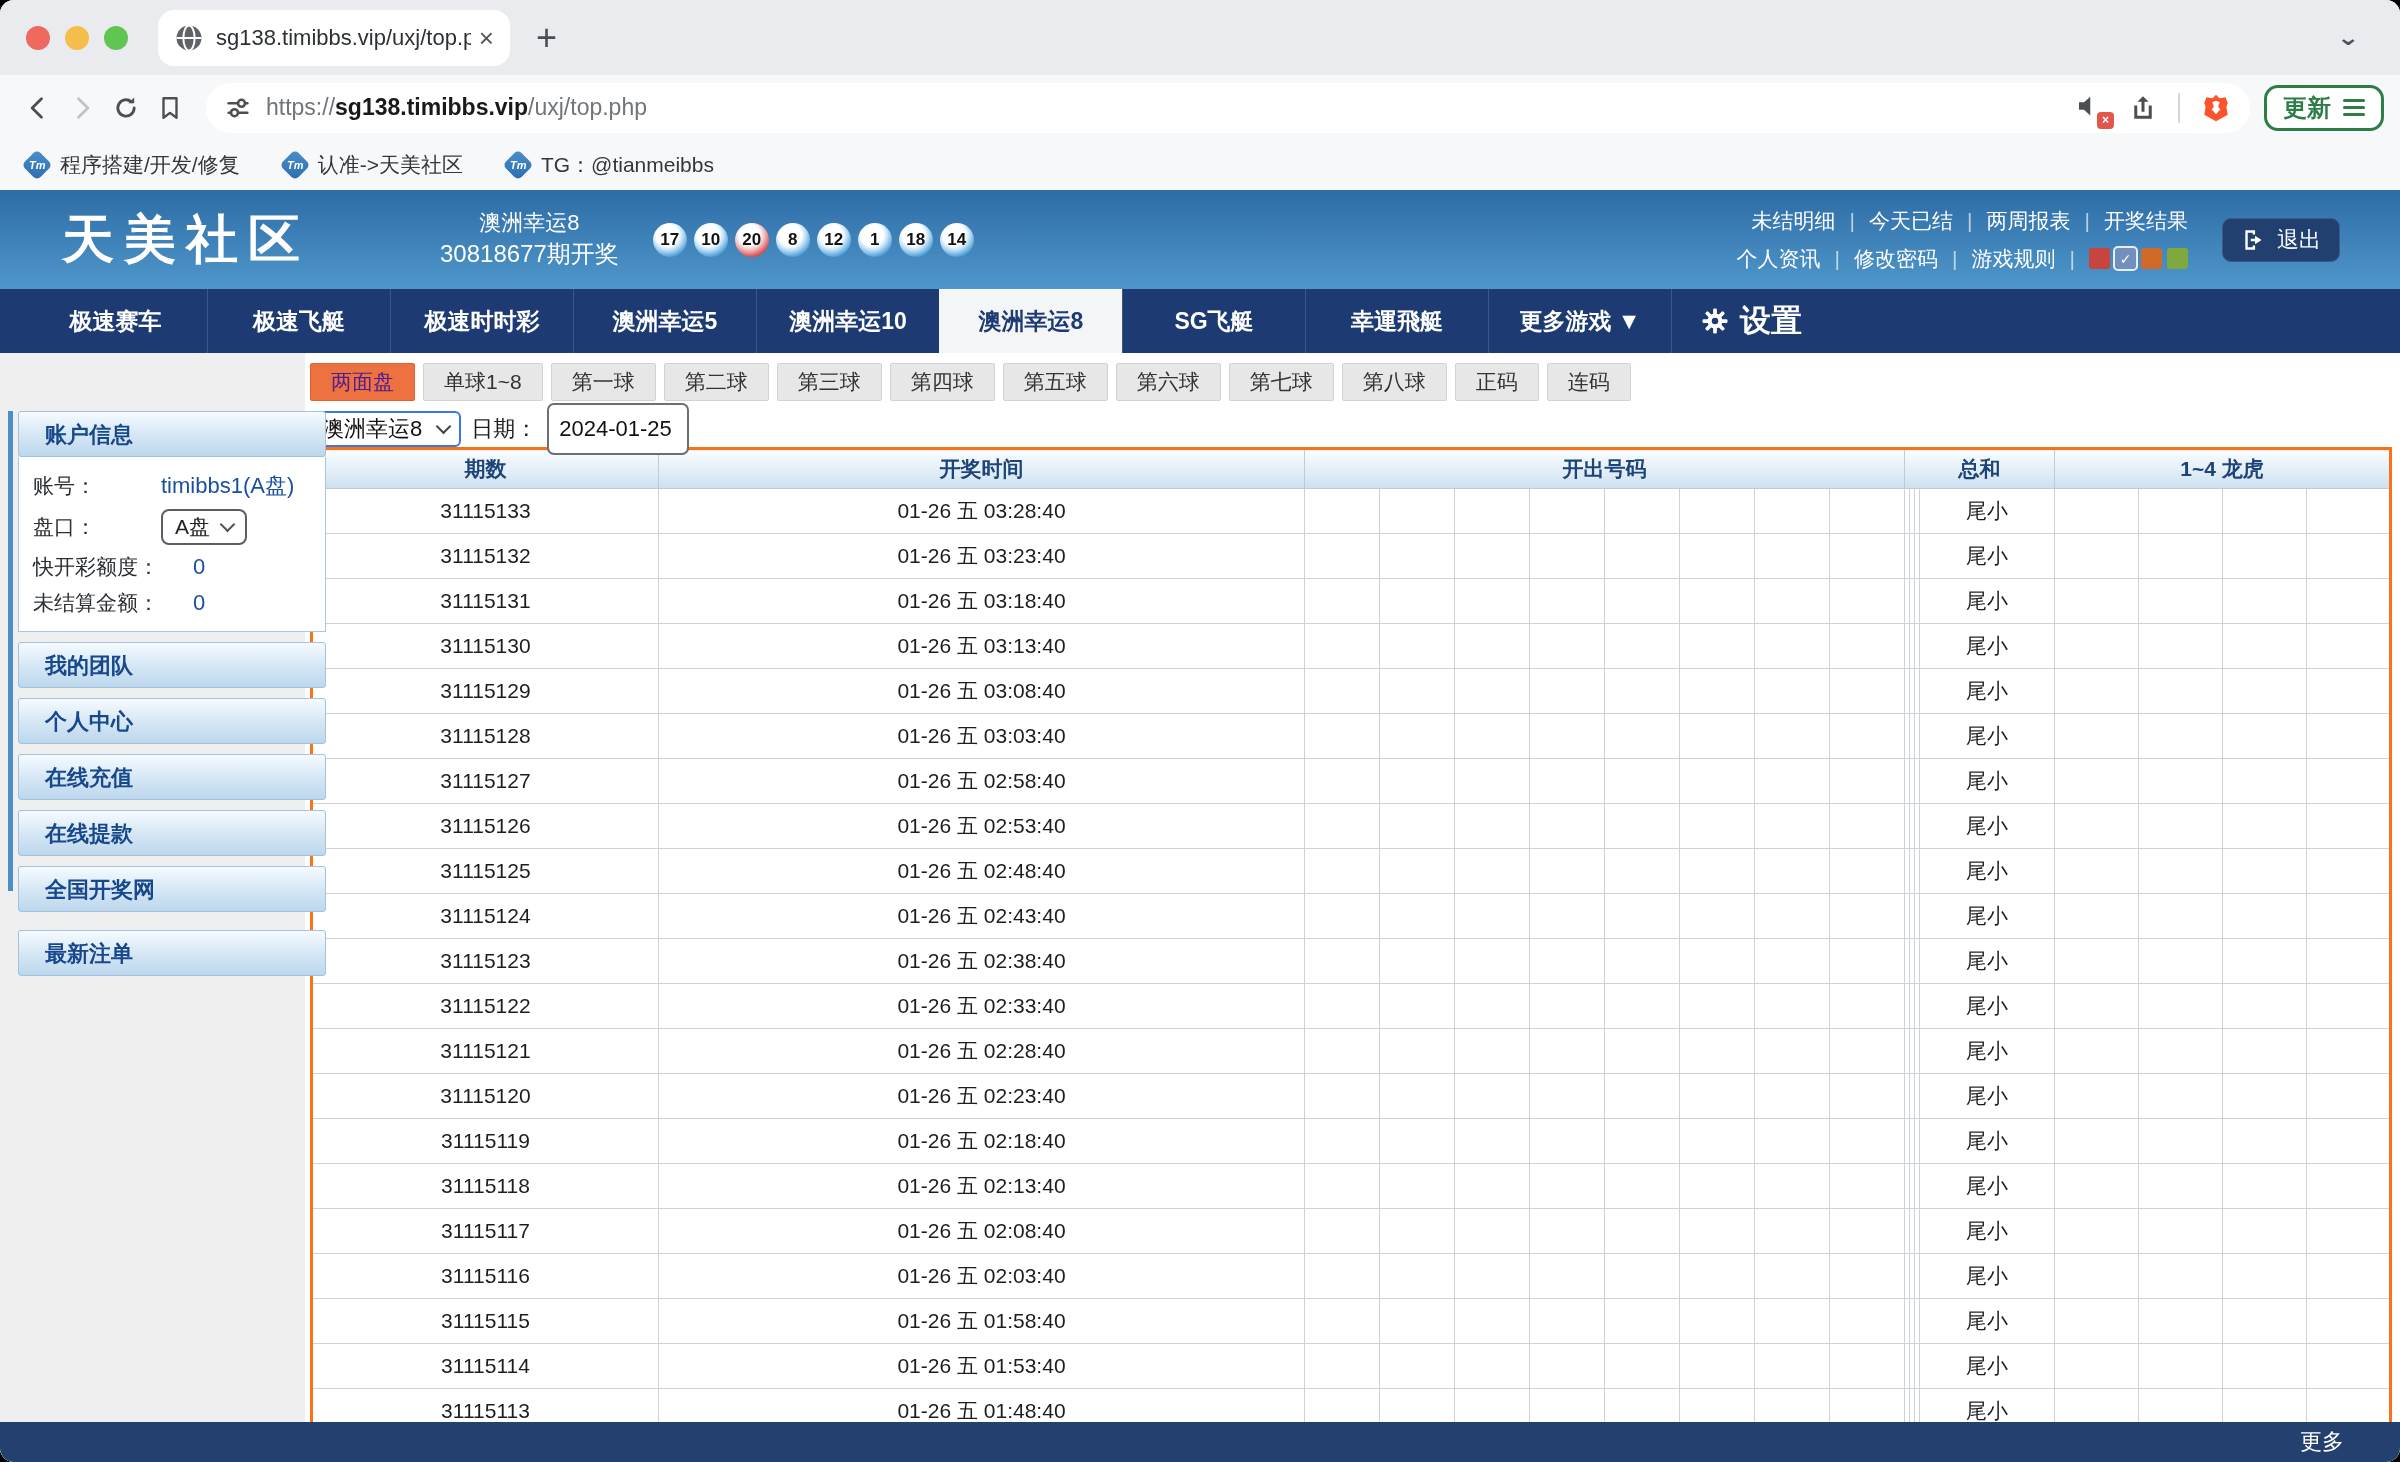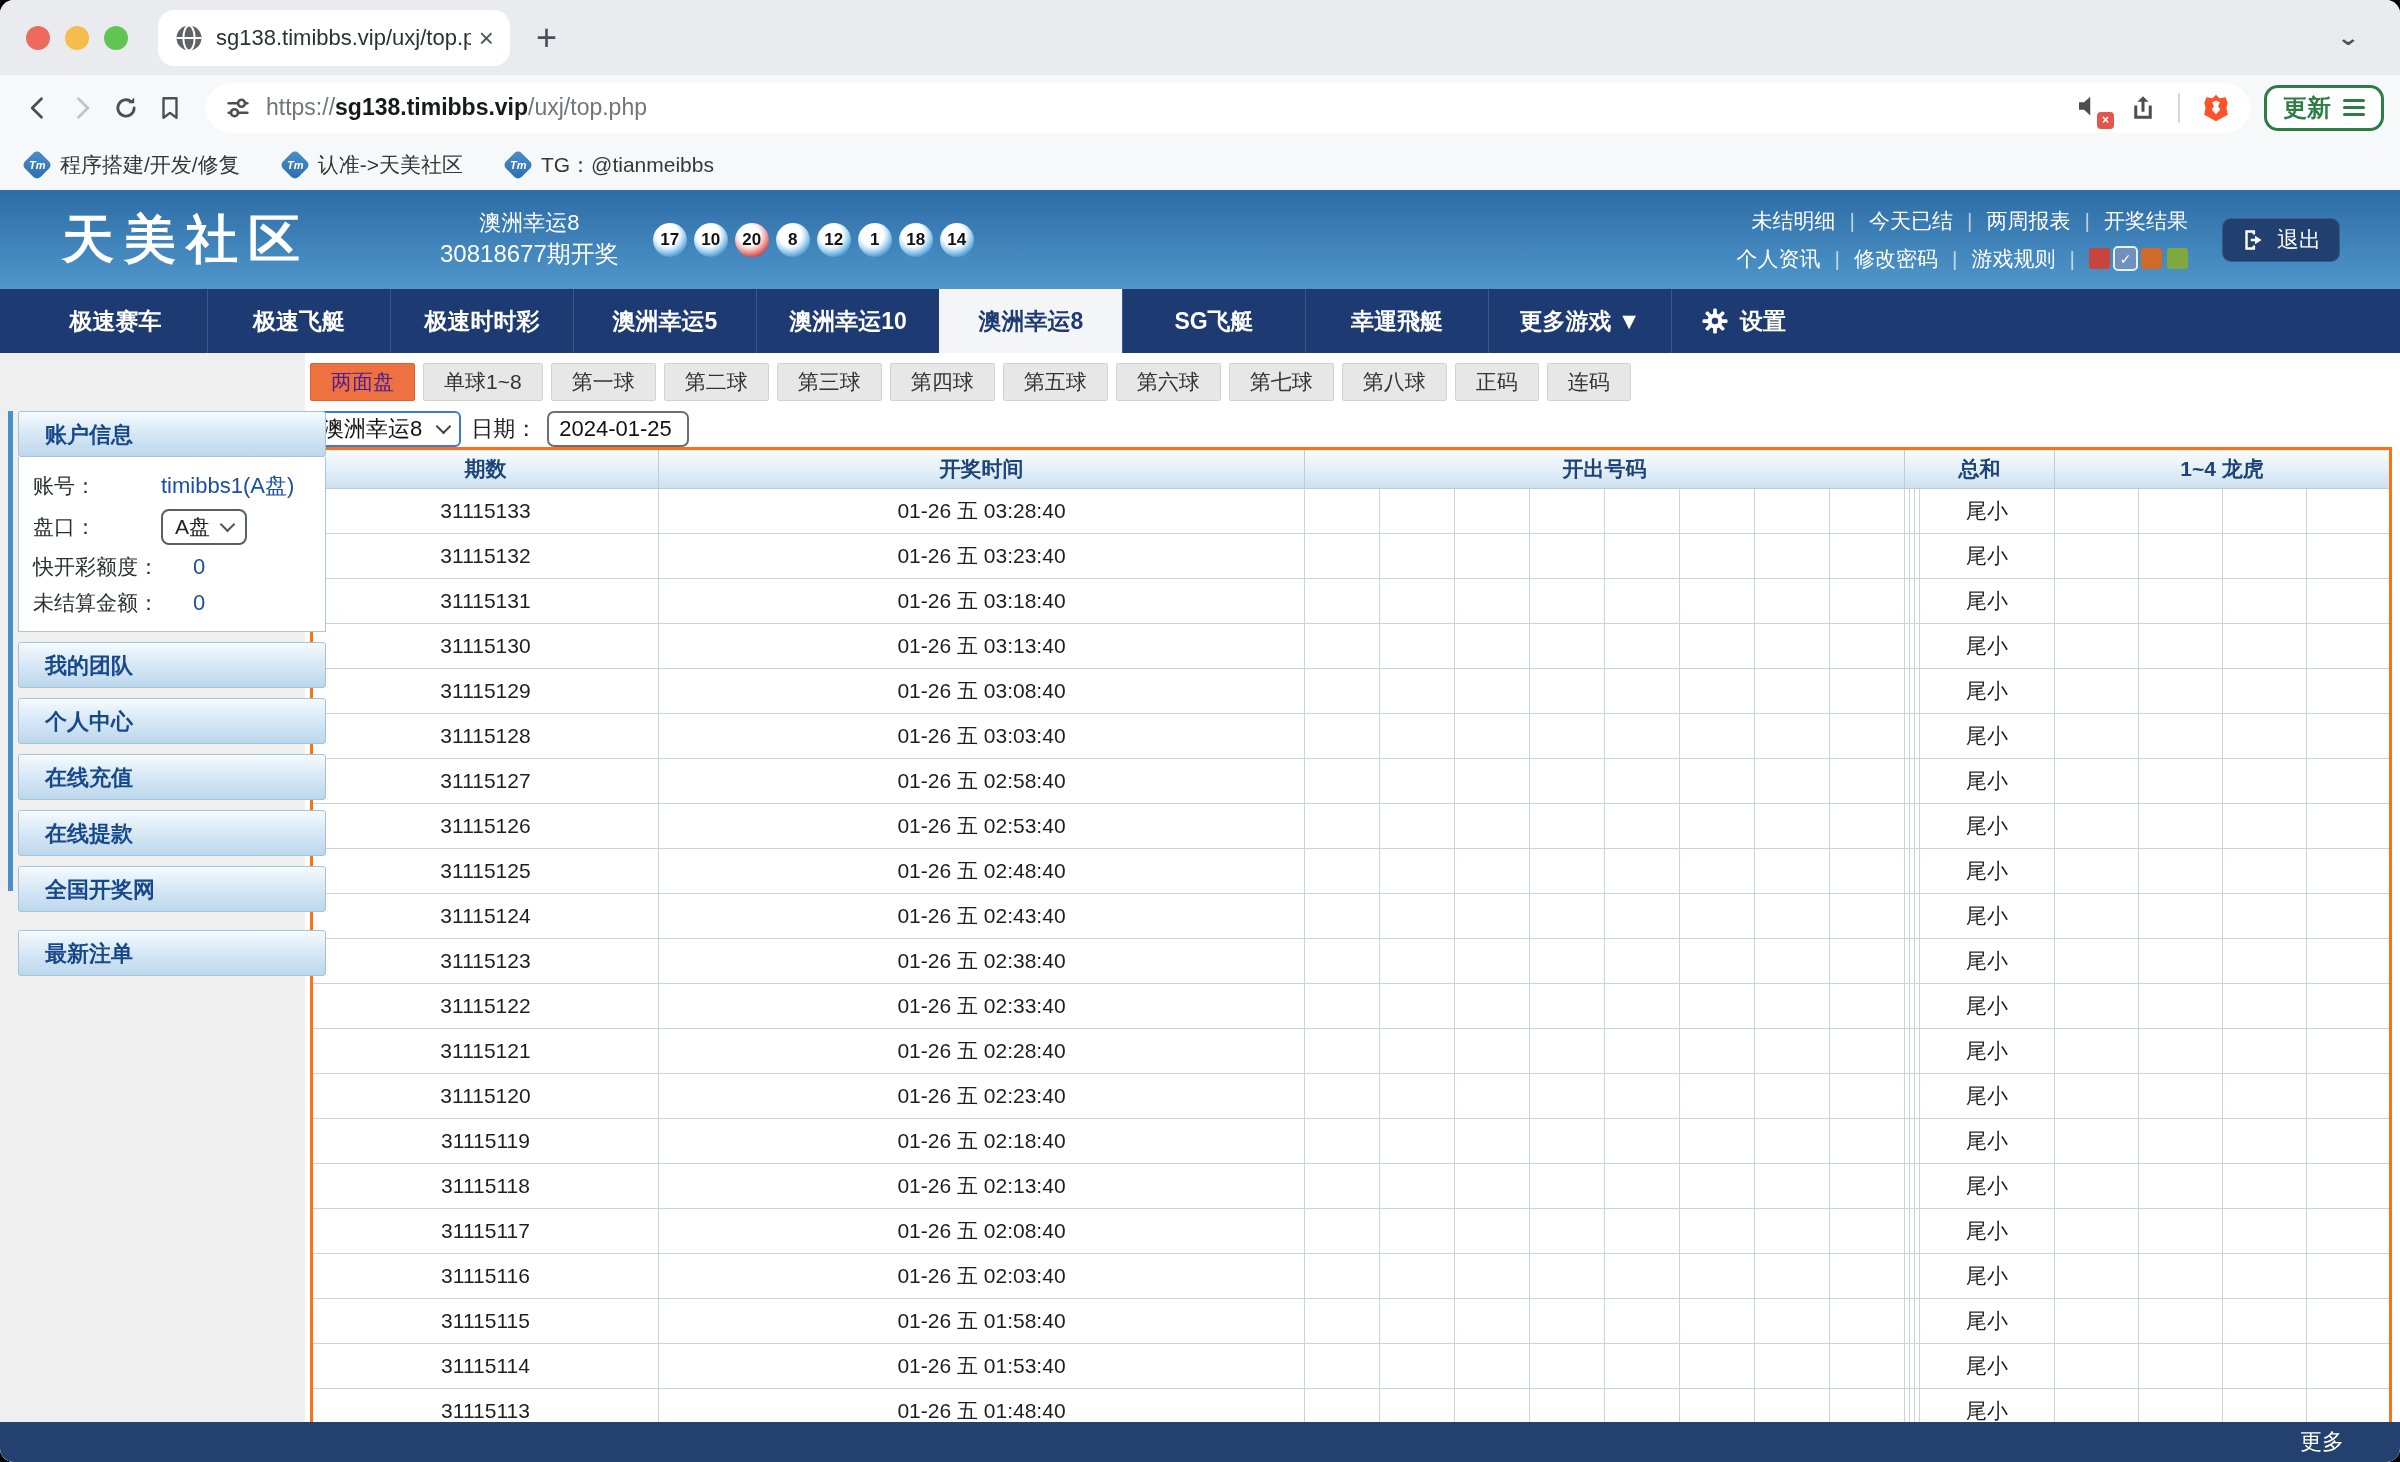--- a/index.html
+++ b/index.html
@@ -68,21 +68,21 @@
   .sw.checked { outline:2px solid #e8eef5; }
   .logout-btn { margin:0 60px 0 34px; background:#21406f; border:1px solid #3a5a8e; border-radius:9px;
                 height:44px; padding:0 18px; display:flex; align-items:center; gap:10px;
                 color:#fff; font-size:22px; white-space:nowrap; }
 
   .navbar { height:64px; background:#1d3b72; display:flex; align-items:stretch; flex:0 0 auto; padding-left:24px; }
   .nav-item { width:183px; display:flex; align-items:center; justify-content:center; color:#fff;
               font-size:23px; font-weight:bold; border-left:1px solid rgba(255,255,255,.14); white-space:nowrap; }
   .nav-item:first-child { border-left:none; }
   .nav-item.active { background:#f4f5f7; color:#1d3b72; border-left-color:transparent; }
-  .nav-settings { display:flex; align-items:center; gap:10px; color:#fff; font-size:23px; font-weight:bold;
+  .nav-settings { display:flex; align-items:center; gap:10px; color:#fff; font-size:31px; font-weight:bold;
                   padding:0 28px; border-left:1px solid rgba(255,255,255,.14); }
 
   .content { flex:1; display:flex; background:#fff; position:relative; overflow:hidden; }
   .left-col { width:305px; flex:0 0 auto; background:#efefef; position:relative; padding:58px 0 0 10px; }
   .left-strip { position:absolute; left:8px; top:58px; width:5px; height:480px; background:#4a8fc7; }
   .panel { width:308px; margin-left:8px; }
   .acct-head, .side-item { height:46px; line-height:46px; padding-left:26px; font-size:22px; font-weight:bold;
       color:#17488c; background:linear-gradient(180deg,#f6fbff 0%,#d9e9f6 45%,#bcd7ec 100%);
       border:1px solid #a3c2de; border-radius:3px; }
   .acct-body { background:#fff; border:1px solid #a9c6e0; border-top:none; padding:12px 10px 14px 14px; }
@@ -101,21 +101,21 @@
   .main { flex:1; padding:10px 10px 0 5px; }
   .subnav { display:flex; gap:8px; height:38px; }
   .sub-btn { height:38px; padding:0 20px; background:#e7e7e7; border:1px solid #d2d2d2; color:#333;
              font-size:21px; display:flex; align-items:center; border-radius:2px; white-space:nowrap; }
   .sub-btn.active { background:#ee7140; border-color:#df6130; color:#4c1d95; }
   .filter-row { display:flex; align-items:center; margin-top:10px; height:36px; gap:10px; }
   .game-select { display:inline-flex; align-items:center; gap:16px; border:2px solid #3a76e6; border-radius:6px;
                  height:36px; padding:0 10px; font-size:22px; color:#111; background:#fff; }
   .game-select .chev { border-color:#444; }
   .date-label { font-size:22px; color:#1d1d1d; }
-  .date-input { width:142px; height:36px; border:2px solid #6a6f75; border-radius:7px; font-size:22px;
+  .date-input { width:142px; height:52px; border:2px solid #6a6f75; border-radius:7px; font-size:22px;
                 padding-left:10px; color:#111; font-family:inherit; }
 
   table.results { border-collapse:collapse; table-layout:fixed; width:2080px; 
                   border:3px solid #f97316; }
   table.results th { height:40px; background:linear-gradient(180deg,#f8fcfe 0%,#e2eef7 55%,#cbe0ef 100%);
                      color:#1c4479; font-size:21px; font-weight:bold; border:1px solid #c3cad1; }
   table.results td { height:45px; border:1px solid #ccd3d9; background:#fff; text-align:center;
                      font-size:21px; color:#1d1d1d; }
   td.sum-cell { color:#333; }
 

